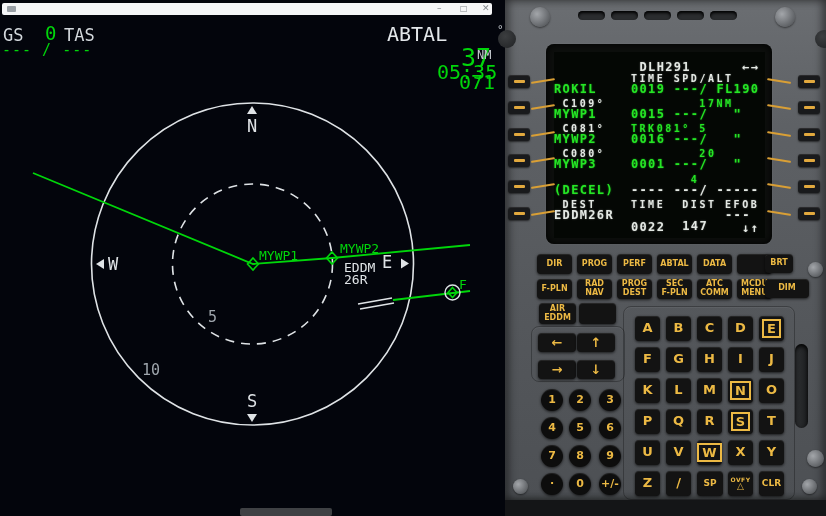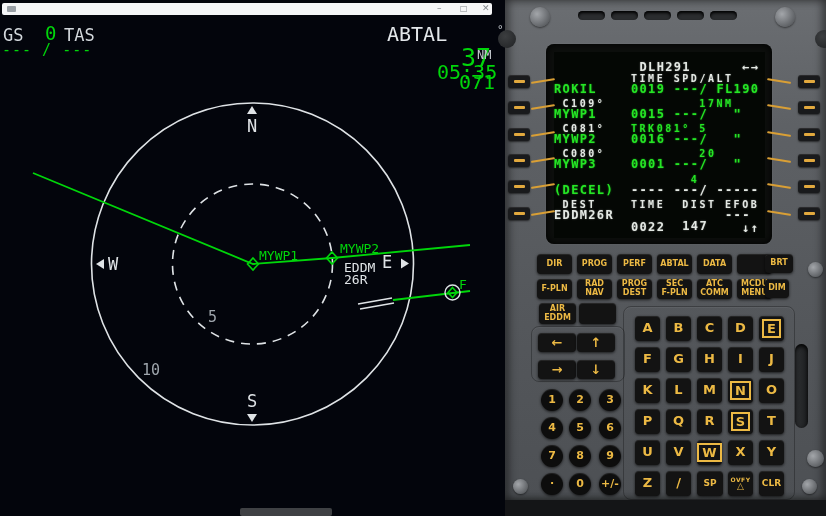--- a/index.html
+++ b/index.html
@@ -267,21 +267,21 @@
           <div>ATC</div>
           <div>COMM</div>
         </div>
         <div class="key fkey" style="left: 232px; top: 279px; width: 35px; height: 20px;">
           <div>MCDU</div>
           <div>MENU</div>
         </div>
         <div class="key fkey" style="left: 260px; top: 254px; width: 28px; height: 19px;">
           <span>BRT</span>
         </div>
-        <div class="key fkey" style="left: 260px; top: 279px; width: 24px; height: 19px;">
+        <div class="key fkey" style="left: 260px; top: 279px; width: 44px; height: 19px;">
           <span>DIM</span>
         </div>
         <div class="key fkey" style="left: 34px; top: 303px; width: 37px; height: 21px;">
           <div>AIR</div>
           <div>EDDM</div>
         </div>
         <div class="key fkey" style="left: 74px; top: 303px; width: 37px; height: 21px;"></div>
         <div class="key fkey arrowkey" style="left: 33px; top: 333px; width: 38px; height: 19px;">
           <span>←</span>
         </div>

